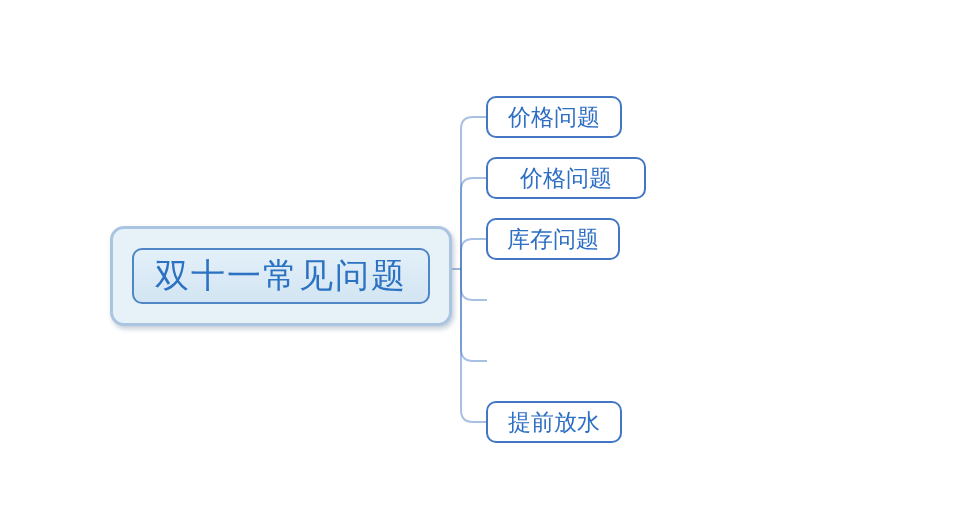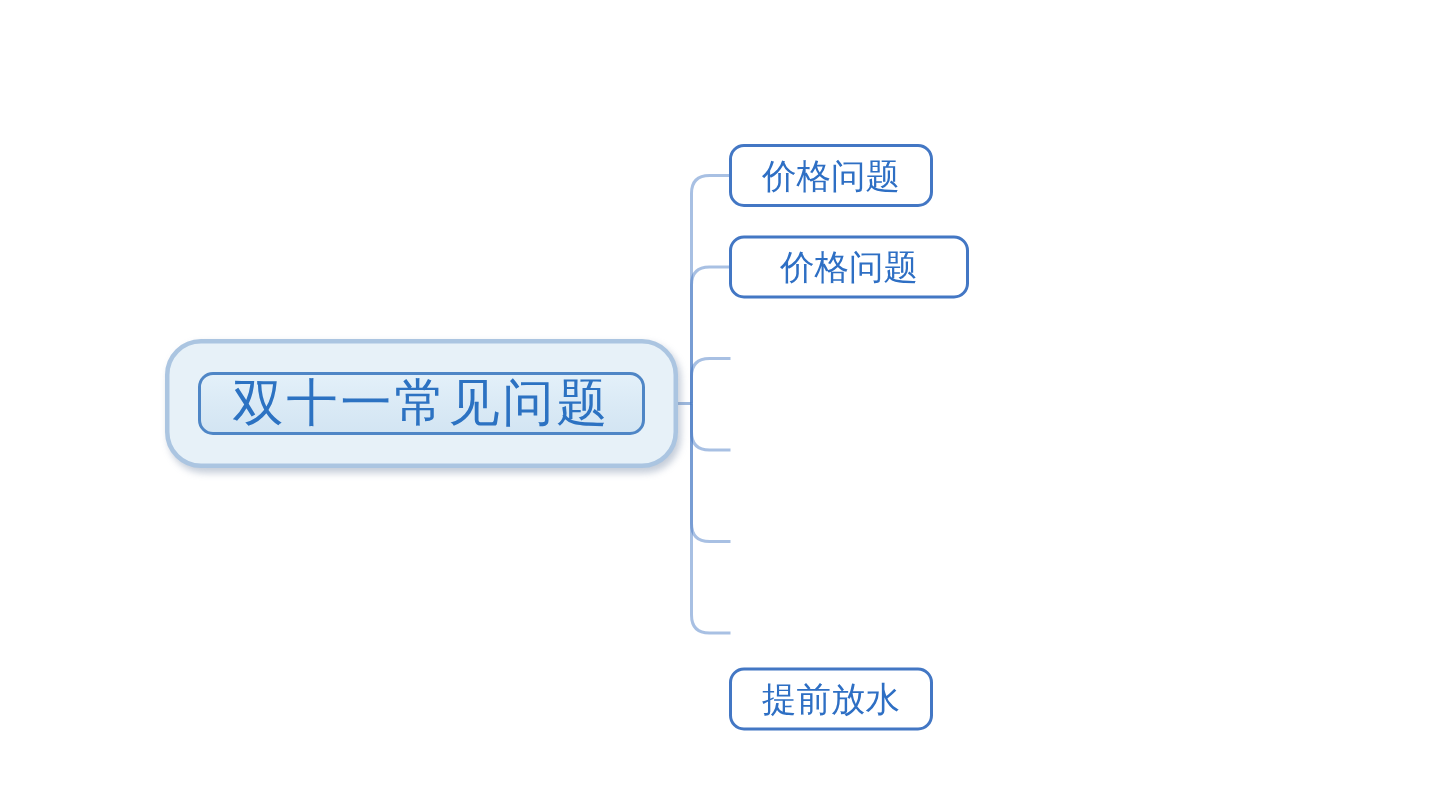--- a/index.html
+++ b/index.html
@@ -32,24 +32,24 @@
     stroke-width:2;
     stroke-opacity:0.45;
   }
   svg.connectors path.stub{
     stroke:var(--connector-light);
     stroke-opacity:1;
   }
   .central-outer{
     position:absolute;
     left:110px;top:226px;
-    width:342px;height:86px;
+    width:342px;height:100px;
     box-sizing:border-box;
     border:3px solid var(--root-outer-border);
-    border-radius:24px;
+    border-radius:14px;
     background:var(--root-fill-2);
     padding:19px;
     box-shadow:2px 3px 5px rgba(110,130,160,0.40);
     cursor:default;
   }
   .central-inner{
     width:100%;height:100%;
     box-sizing:border-box;
     border:2px solid var(--root-border);
     border-radius:10px;
@@ -76,21 +76,21 @@
   .child span{
     font-size:23px;
     color:var(--child-text);
     white-space:nowrap;
   }
   .c0{top:96px;width:136px;}
   .c1{top:157px;width:160px;}
   .c2{top:218px;width:134px;}
   .c3{top:279px;width:186px;}
   .c4{top:340px;width:136px;}
-  .c5{top:401px;width:136px;margin-top:44px;}
+  .c5{top:401px;width:136px;}
 </style>
 </head>
 <body>
 
 <div class="canvas">
 
   <svg class="connectors" viewBox="0 0 956 529" aria-hidden="true">
     <path class="stub" d="M 451 269 H 461"></path>
     <path d="M 461 269 V 129 Q 461 117 473 117 L 487 117"></path>
     <path d="M 461 269 V 190 Q 461 178 473 178 L 487 178"></path>
@@ -105,17 +105,20 @@
       <span>双十一常见问题</span>
     </div>
   </div>
 
   <div class="child c0">
     <span>价格问题</span>
   </div>
   <div class="child c1">
     <span>价格问题</span>
   </div>
+  <div class="child c2">
+    <span>库存问题</span>
+  </div>
   <div class="child c5">
     <span>提前放水</span>
   </div>
 
 </div>
 
 </body></html>

